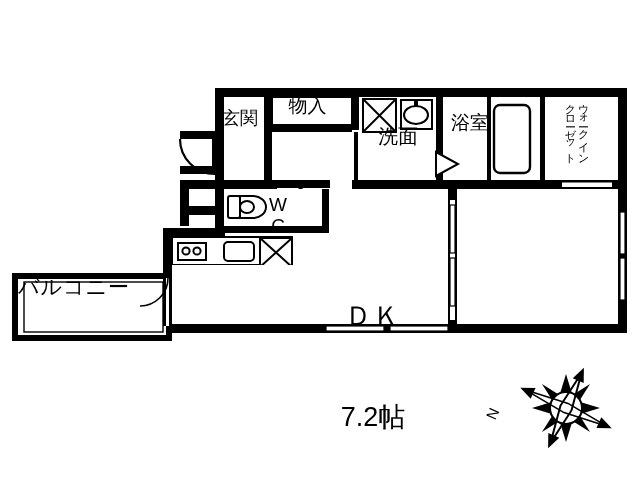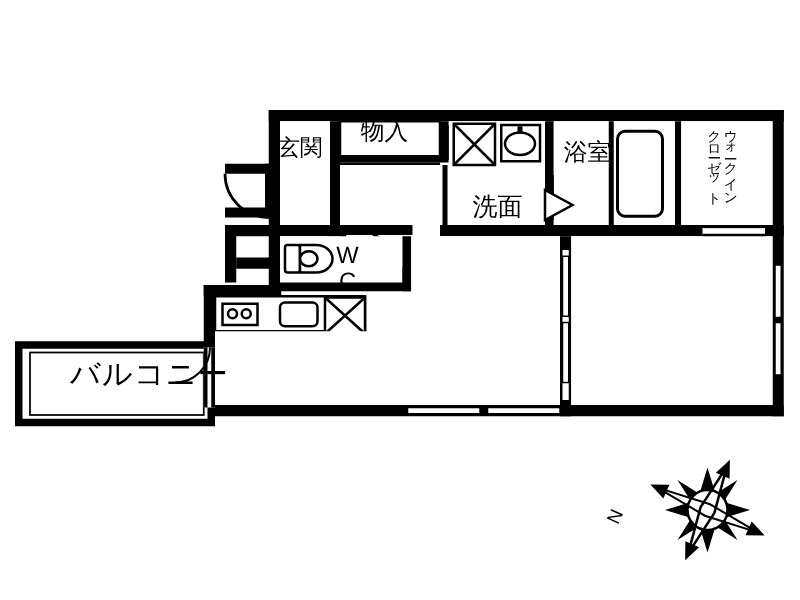--- a/index.html
+++ b/index.html
@@ -41,21 +41,21 @@
     font-size: 18px;
     letter-spacing: 0px;
     line-height: 1.18;
   }
   .lbl-monoire {
     left: 273px; top: 96px;
     width: 69px;
     font-size: 19px;
   }
   .lbl-senmen {
-    left: 370px; top: 156px;
+    left: 370px; top: 126px;
     width: 56px;
     font-size: 20px;
   }
   .lbl-yokushitsu {
     left: 451px; top: 112px;
     width: 28px;
     font-size: 19px;
     line-height: 1.2;
     text-align: center;
   }
@@ -92,26 +92,25 @@
     letter-spacing: 0px;
   }
   .lbl-yoshitsu {
     left: 500px; top: 232px;
     width: 96px;
     font-size: 27px;
     line-height: 1.25;
     letter-spacing: 1px;
   }
   .lbl-balcony {
-    left: 18px; top: 287px;
+    left: 18px; top: 276px;
     width: 130px;
-    font-size: 24px;
+    font-size: 21px;
     text-align: left;
     letter-spacing: 1px;
-    margin-left: 38px;
   }
   .lbl-north {
     position: absolute;
     left: 487px; top: 405px;
     font-size: 15px;
     color: #000;
     transform: rotate(-66deg);
     transform-origin: 50% 50%;
   }
 </style>
@@ -343,20 +342,22 @@
   <div class="rm-label lbl-yokushitsu">浴室</div>
 
   <div class="rm-label lbl-wic">
     <span>ウォークイン</span><span>クローゼット</span>
   </div>
 
   <div class="rm-label lbl-wc">W
 C</div>
 
   <div class="rm-label lbl-dk">
+    <div>ＤＫ</div>
+    <div class="num">7.2帖</div>
   </div>
 
   <div class="rm-label lbl-yoshitsu">
   </div>
 
   <div class="rm-label lbl-balcony">バルコニー</div>
 
   <div class="lbl-north">N</div>
 
 </div>

